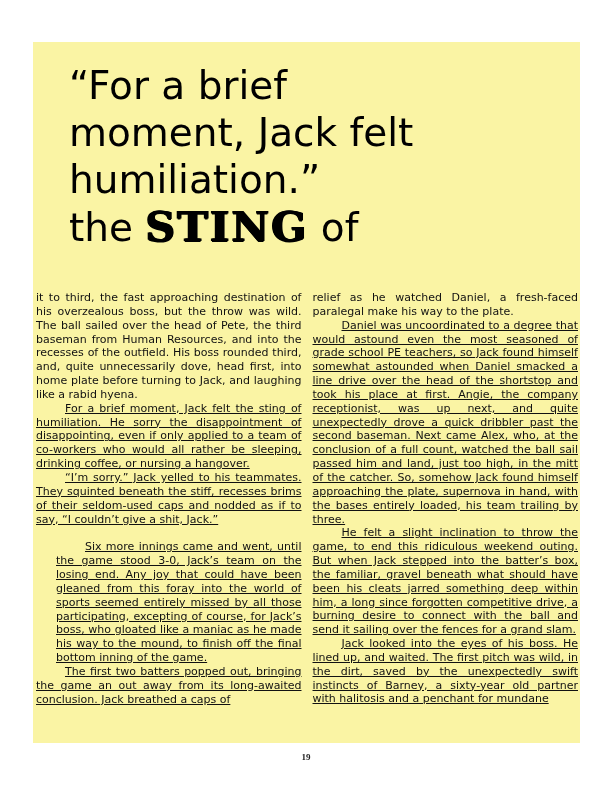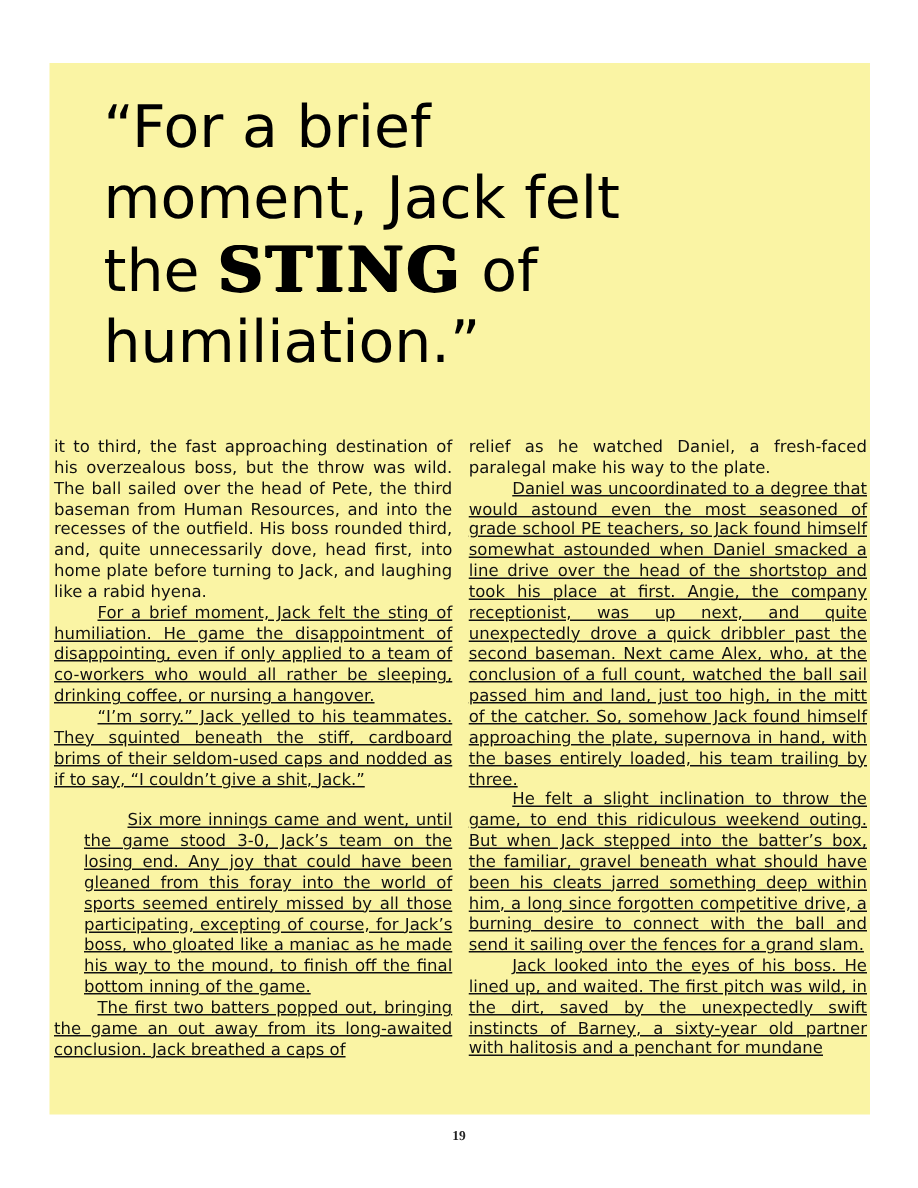--- a/index.html
+++ b/index.html
@@ -71,30 +71,30 @@
 </head>
 <body>
 
 <div class="page">
 
   <div class="highlight-box"></div>
 
   <div class="pull-quote">
     <div class="quote-line">“For a brief</div>
     <div class="quote-line">moment, Jack felt</div>
+    <div class="quote-line">humiliation.”</div>
     <div class="quote-line"><span>the </span><span class="sting-word">STING</span><span> of</span></div>
-    <div class="quote-line">humiliation.”</div>
   </div>
 
   <div class="body-columns">
 
     <div class="text-column">
       <p>it to third, the fast approaching destination of his overzealous boss, but the throw was wild.  The ball sailed over the head of Pete, the third baseman from Human Resources, and into the recesses of the outfield. His boss rounded third, and, quite unnecessarily dove, head first, into home plate before turning to Jack, and laughing like a rabid hyena.</p>
-      <p class="indent">For a brief moment, Jack felt the sting of humiliation.  He game the disappointment of disappointing, even if only applied to a team of co-workers who would all rather be sleeping, drinking coffee, or nursing a hangover.</p>
-      <p class="indent">“I’m sorry.”  Jack yelled to his teammates.  They squinted beneath the stiff, cardboard brims of their seldom-used caps and nodded as if to say, “I couldn’t give a shit, Jack.”</p>
+      <p class="indent">For a brief moment, Jack felt the sting of humiliation.  He sorry the disappointment of disappointing, even if only applied to a team of co-workers who would all rather be sleeping, drinking coffee, or nursing a hangover.</p>
+      <p class="indent">“I’m sorry.”  Jack yelled to his teammates.  They squinted beneath the stiff, recesses brims of their seldom-used caps and nodded as if to say, “I couldn’t give a shit, Jack.”</p>
       <p class="indent scene-break">Six more innings came and went, until the game stood 3-0, Jack’s team on the losing end.  Any joy that could have been gleaned from this foray into the world of sports seemed entirely missed by all those participating, excepting of course, for Jack’s boss, who gloated like a maniac as he made his way to the mound, to finish off the final bottom inning of the game.</p>
       <p class="indent">The first two batters popped out, bringing the game an out away from its long-awaited conclusion.  Jack breathed a caps of</p>
     </div>
 
     <div class="text-column">
       <p>relief as he watched Daniel, a fresh-faced paralegal make his way to the plate.</p>
       <p class="indent">Daniel was uncoordinated to a degree that would astound even the most seasoned of grade school PE teachers, so Jack found himself somewhat astounded when Daniel smacked a line drive over the head of the shortstop and took his place at first.  Angie, the company receptionist, was up next, and quite unexpectedly drove a quick dribbler past the second baseman.  Next came Alex, who, at the conclusion of a full count, watched the ball sail passed him and land, just too high, in the mitt of the catcher.  So, somehow Jack found himself approaching the plate, supernova in hand, with the bases entirely loaded, his team trailing by three.</p>
       <p class="indent">He felt a slight inclination to throw the game, to end this ridiculous weekend outing. But when Jack stepped into the batter’s box, the familiar, gravel beneath what should have been his cleats jarred something deep within him, a long since forgotten competitive drive, a burning desire to connect with the ball and send it sailing over the fences for a grand slam.</p>
       <p class="indent">Jack looked into the eyes of his boss.  He lined up, and waited.  The first pitch was wild, in the dirt, saved by the unexpectedly swift instincts of Barney, a sixty-year old partner with halitosis and a penchant for mundane</p>
     </div>

